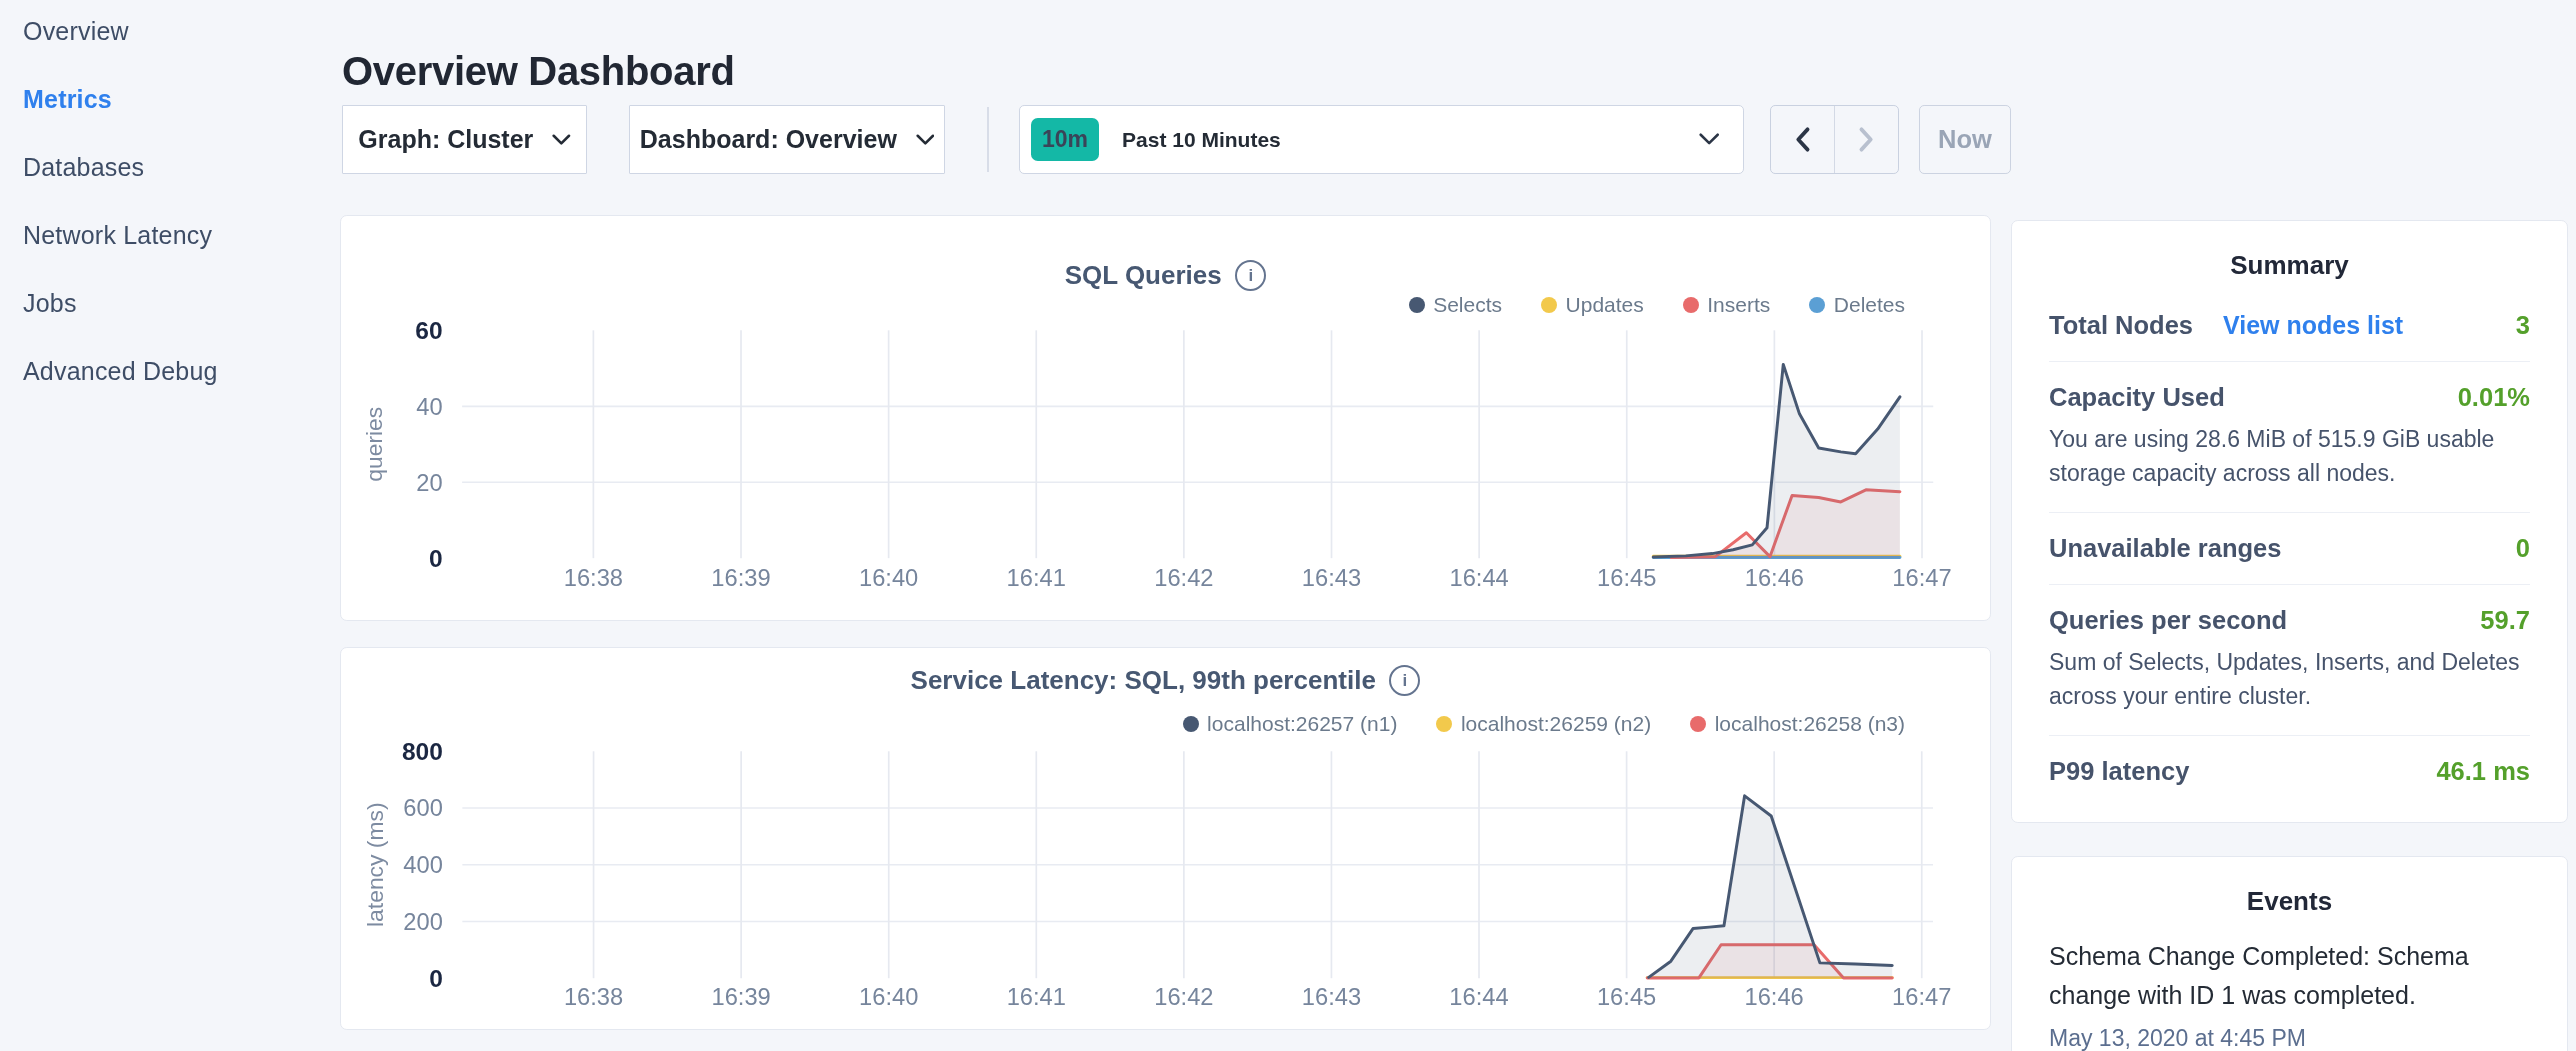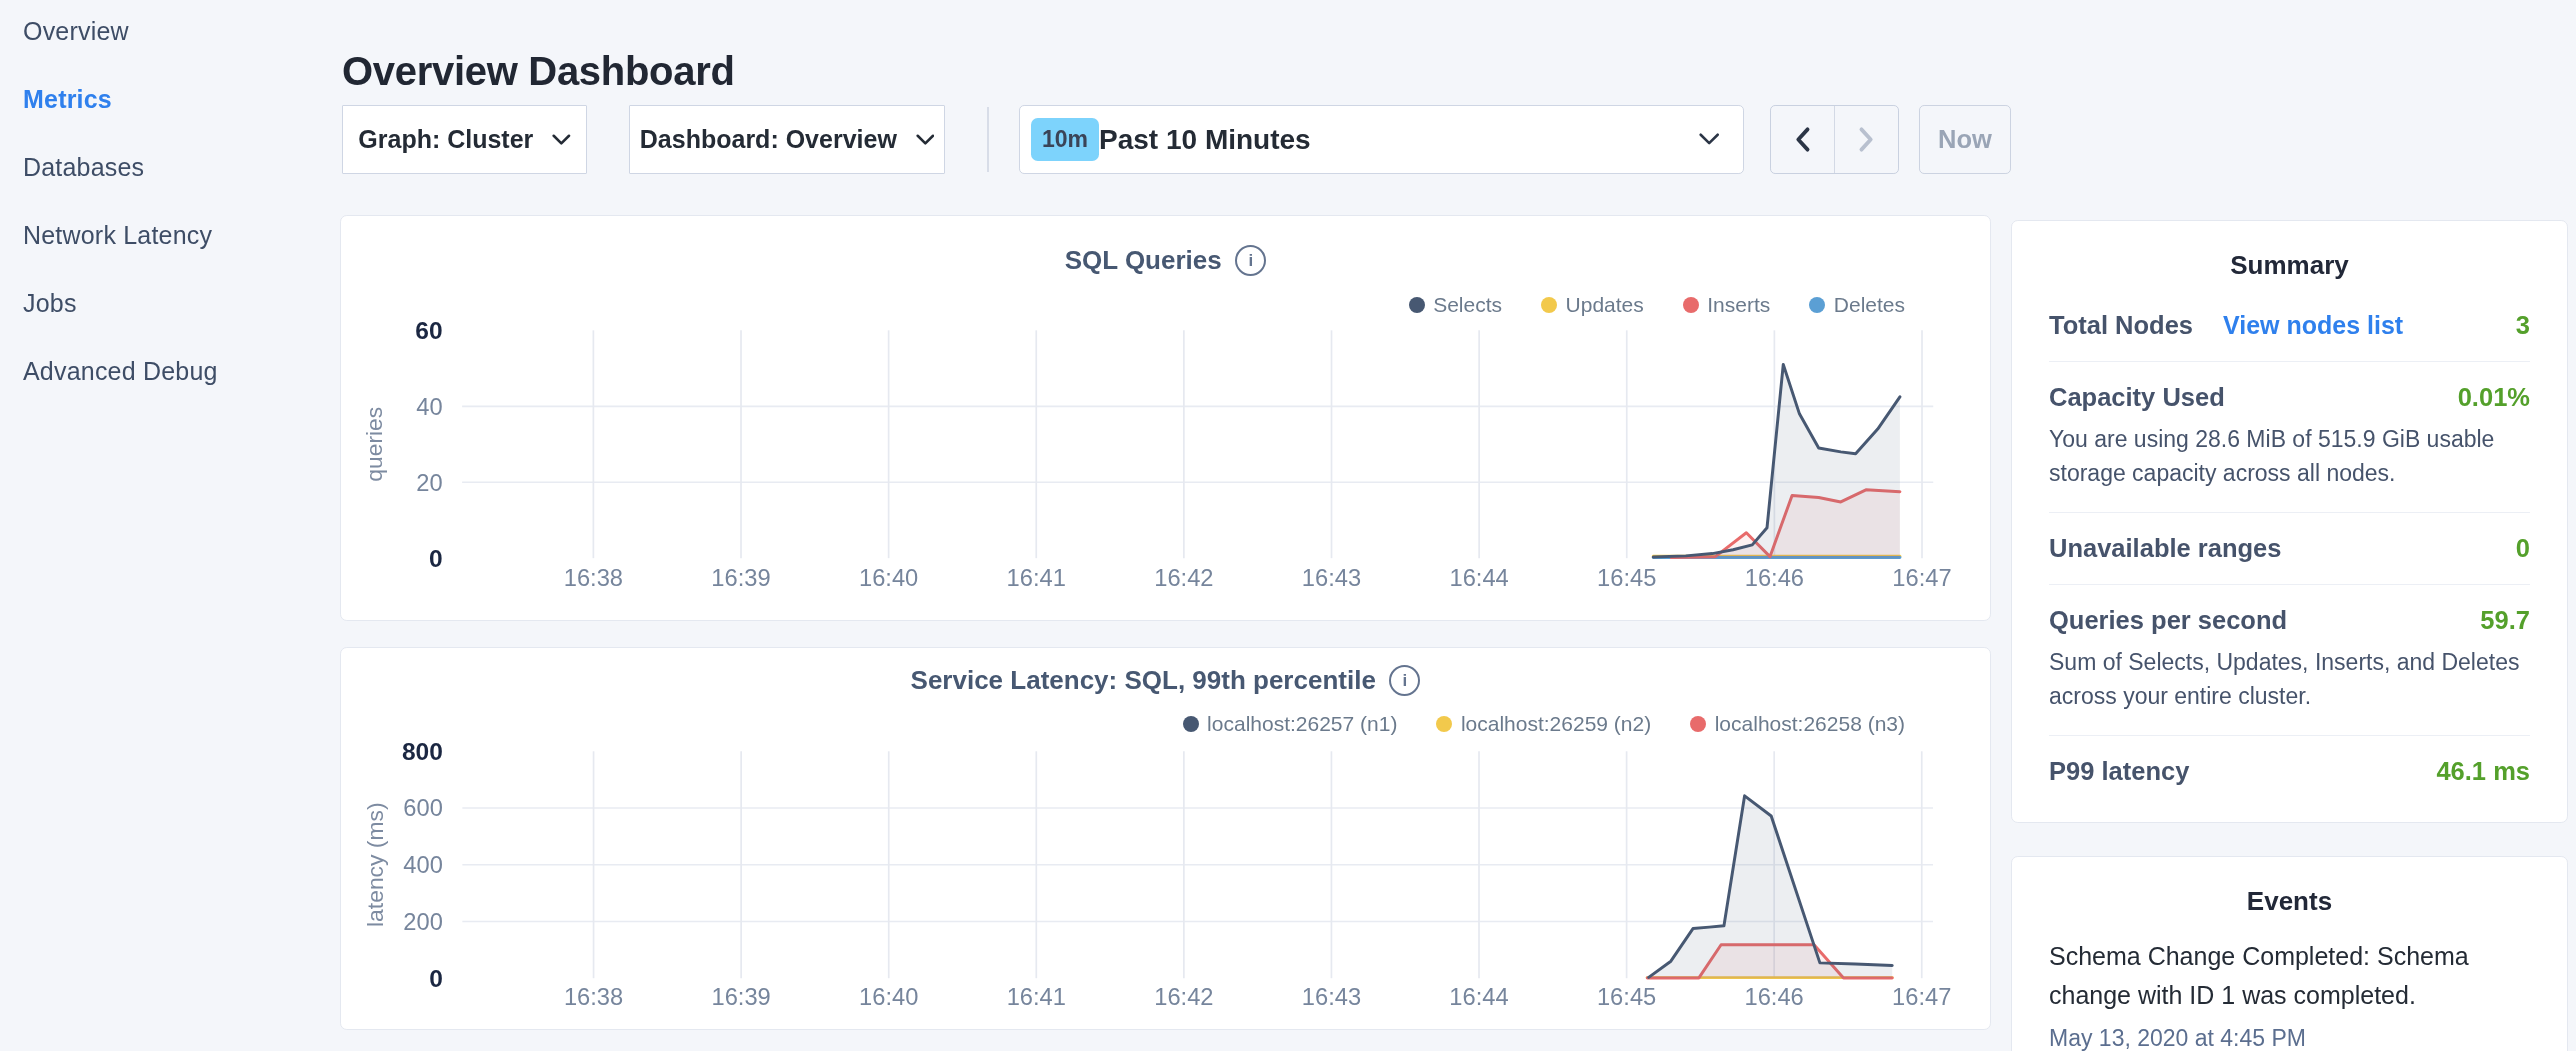--- a/index.html
+++ b/index.html
@@ -18,35 +18,35 @@
 
   
   .dd{position:absolute;top:105px;height:69px;background:#fff;border:0.9px solid #cfd6e4;border-radius:1px;
       display:flex;align-items:center;justify-content:center;gap:18.7px;font-weight:700;font-size:25px;color:#242b35;
       box-sizing:border-box;cursor:pointer;}
   #dd-graph{left:342px;width:245px;}
   #dd-dashboard{left:629px;width:316px;}
   .vdivider{position:absolute;left:987px;top:107px;height:65px;width:1.7px;background:#d8dde8;}
   .timebox{position:absolute;left:1019px;top:105px;width:725px;height:69px;background:#fff;border:0.9px solid #cfd6e4;
       border-radius:5.1px;display:flex;align-items:center;padding:0 24px 0 11px;box-sizing:border-box;cursor:pointer;}
-  .badge{background:#7dd3fc;color:#3a4458;font-weight:700;font-size:23px;padding:7.7px 11px;border-radius:6.8px;}
-  .time-label{font-weight:700;font-size:28px;color:#242b35;flex:1;}
+  .badge{background:#14b8a6;color:#3a4458;font-weight:700;font-size:23px;padding:7.7px 11px;border-radius:6.8px;}
+  .time-label{margin-left:23px;font-weight:700;font-size:21px;color:#242b35;flex:1;}
   .pager{position:absolute;left:1770px;top:105px;width:129px;height:69px;border:0.9px solid #c9d1e0;border-radius:5.1px;
       display:flex;box-sizing:border-box;}
   .pager .half{flex:1;display:flex;align-items:center;justify-content:center;cursor:pointer;}
   .pager .half + .half{border-left:0.9px solid #d3d9e5;}
   .now-btn{position:absolute;left:1919px;top:105px;width:92px;height:69px;border:0.9px solid #ccd3e1;border-radius:5.1px;
       color:#9aa5b6;font-weight:700;font-size:25.5px;display:flex;align-items:center;justify-content:center;box-sizing:border-box;}
 
   
   .card{position:absolute;background:#fff;border:0.9px solid #e4e8f0;border-radius:6.8px;box-sizing:border-box;}
   #chart-card-0{left:340px;top:215px;width:1651px;height:406px;}
   #chart-card-1{left:340px;top:647px;width:1651px;height:383px;}
   .chart-title-row{position:absolute;left:0;right:0;display:flex;justify-content:center;align-items:center;gap:13.6px;}
-  #chart-card-0 .chart-title-row{top:29px;}
+  #chart-card-0 .chart-title-row{top:44px;}
   #chart-card-1 .chart-title-row{top:17px;}
   .chart-title{font-size:26px;font-weight:700;color:#475872;}
   .info-icon{width:27px;height:27px;border:2.6px solid #64748f;border-radius:50%;display:flex;align-items:center;
       justify-content:center;font-size:17px;font-weight:700;color:#64748f;cursor:pointer;}
   .legend{position:absolute;right:85px;display:flex;gap:39px;align-items:center;}
   #chart-card-0 .legend{top:77px;}
   #chart-card-1 .legend{top:64px;}
   .legend-item{display:flex;align-items:center;gap:8.5px;font-size:21px;color:#6b7a8c;}
   .legend-dot{width:16px;height:16px;border-radius:50%;}
   .chart-svg{position:absolute;left:0;top:0;width:100%;height:100%;}

